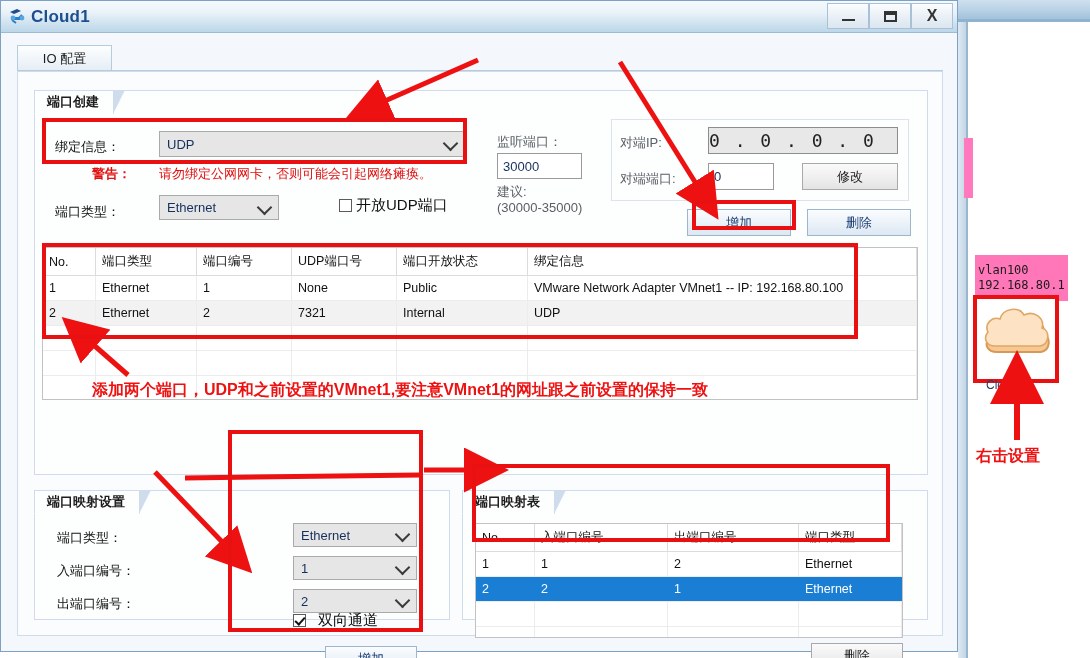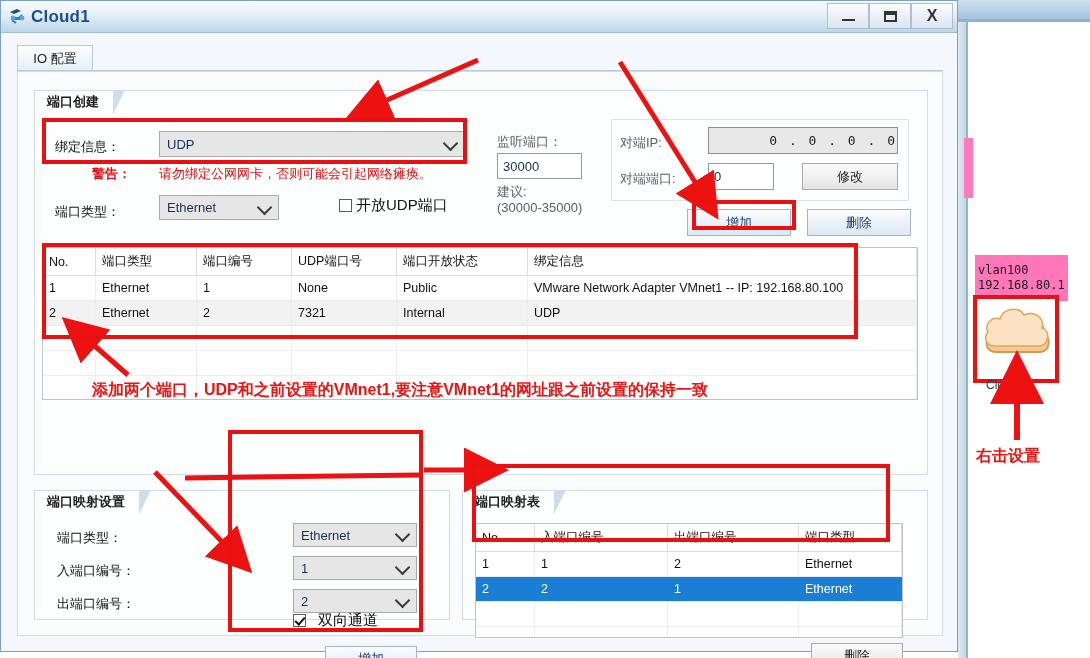--- a/index.html
+++ b/index.html
@@ -81,21 +81,21 @@
   }
   #btn-min{left:826px;}
   #btn-max{left:868px;}
   #btn-close{left:910px;font-size:16px;font-weight:bold;}
   .glyph-min{display:block;width:13px;height:2px;background:#333;margin-top:8px;}
   .glyph-max{display:block;width:13px;height:11px;border:2px solid #333;border-top-width:4px;box-sizing:border-box;}
 
   
   #tabstrip{position:absolute;left:16px;top:44px;width:926px;height:26px;}
   .tab{
-    position:absolute;left:0;top:0;width:76px;height:26px;
+    position:absolute;left:0;top:0;width:95px;height:26px;
     background:linear-gradient(180deg,#fdfefe,#eef4f9 60%,#e4edf5);
     border:1px solid #b6cbdc;border-bottom:none;
     box-sizing:border-box;display:flex;align-items:center;justify-content:center;
     font-size:13px;color:#1c1c1c;
   }
   #tab-underline{
     position:absolute;left:16px;top:69px;width:926px;height:1px;background:#b6cbdc;
   }
 
   
@@ -136,21 +136,21 @@
     width:9px;height:9px;border-right:2px solid #3b3b3b;border-bottom:2px solid #3b3b3b;
     transform:translateY(-3px) rotate(45deg);
   }
   .txtbox{
     position:absolute;background:#ffffff;border:1px solid #9a9a9a;box-sizing:border-box;
     font-size:13px;color:#15305c;display:flex;align-items:center;padding-left:5px;
   }
   .ipbox{
     position:absolute;background:#e8e8e8;border:1px solid #8d8d8d;box-sizing:border-box;
     font-family:"DejaVu Sans Mono","Liberation Mono",monospace;
-    font-size:13px;color:#222;display:flex;align-items:center;justify-content:flex-end;
+    font-size:18px;color:#222;display:flex;align-items:center;justify-content:flex-start;
     letter-spacing:2px;
   }
   .btn{
     position:absolute;box-sizing:border-box;
     background:linear-gradient(180deg,#fbfdff,#eaf1f8 55%,#dde8f3);
     border:1px solid #9db6cc;
     display:flex;align-items:center;justify-content:center;
     font-size:13px;color:#1b3f73;cursor:default;
   }
   .btn-gray{

